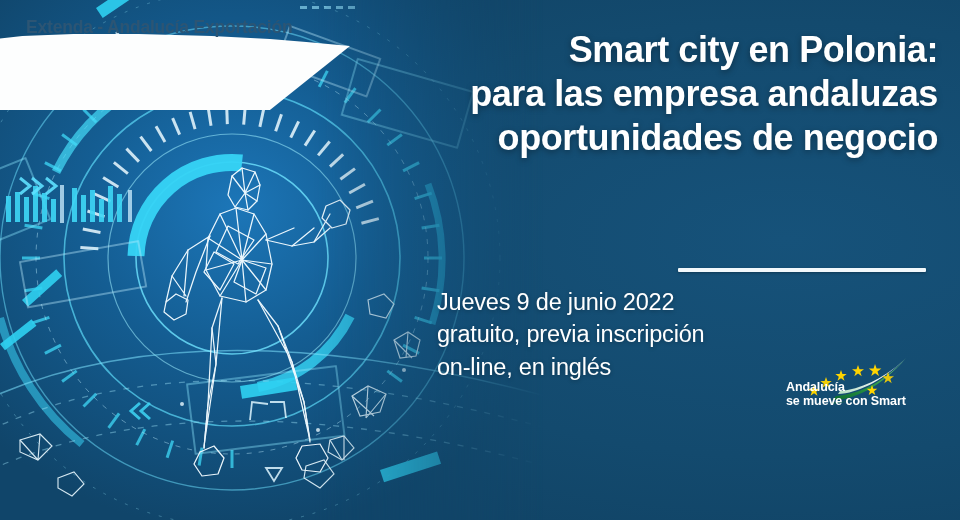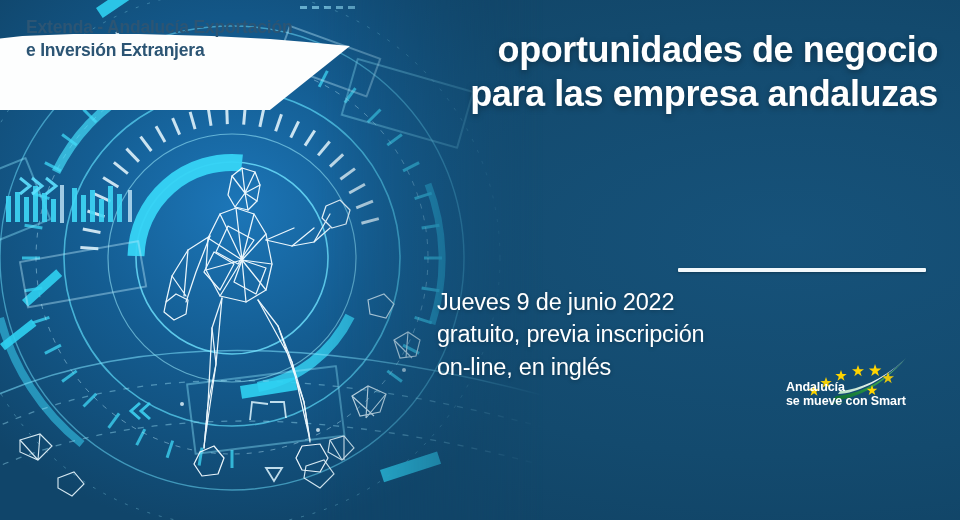--- a/index.html
+++ b/index.html
@@ -338,26 +338,26 @@
             <circle cx="404" cy="370" r="2"></circle>
           </g>
         </g>
       </svg>
     </div>
   </div>
 
   <div class="banner"></div>
   <div class="banner-text">
     <span>Extenda - Andalucía Exportación</span>
-    <span>e Inversión Extranjera</span>
   </div>
 
   <div class="title">
+    <span>Smart city en Polonia:</span>
+    <span>para las empresa andaluzas</span>
     <span>oportunidades de negocio</span>
-    <span>para las empresa andaluzas</span>
   </div>
 
   <div class="rule"></div>
 
   <div class="details">
     <span>Jueves 9 de junio 2022</span>
     <span>gratuito, previa inscripción</span>
     <span>on-line, en inglés</span>
   </div>
 

